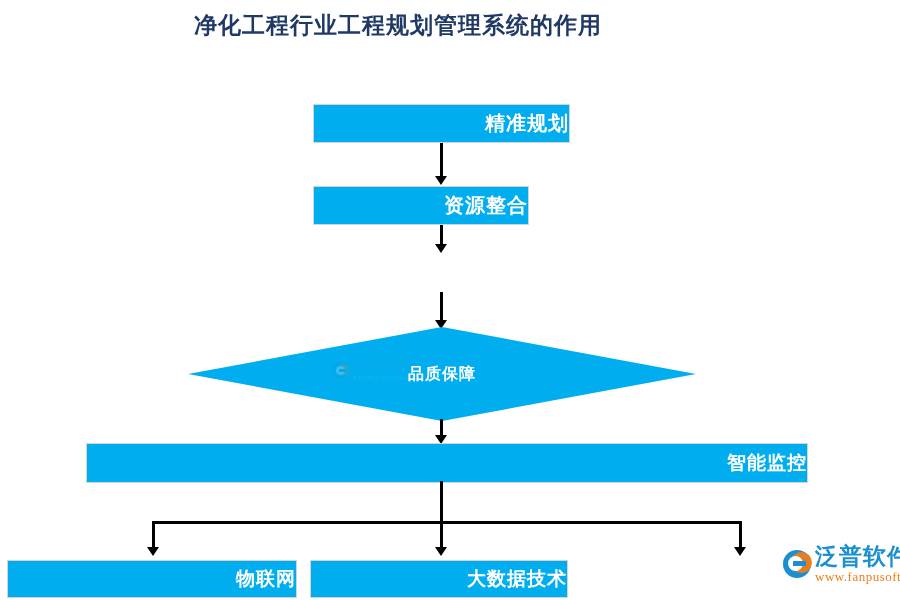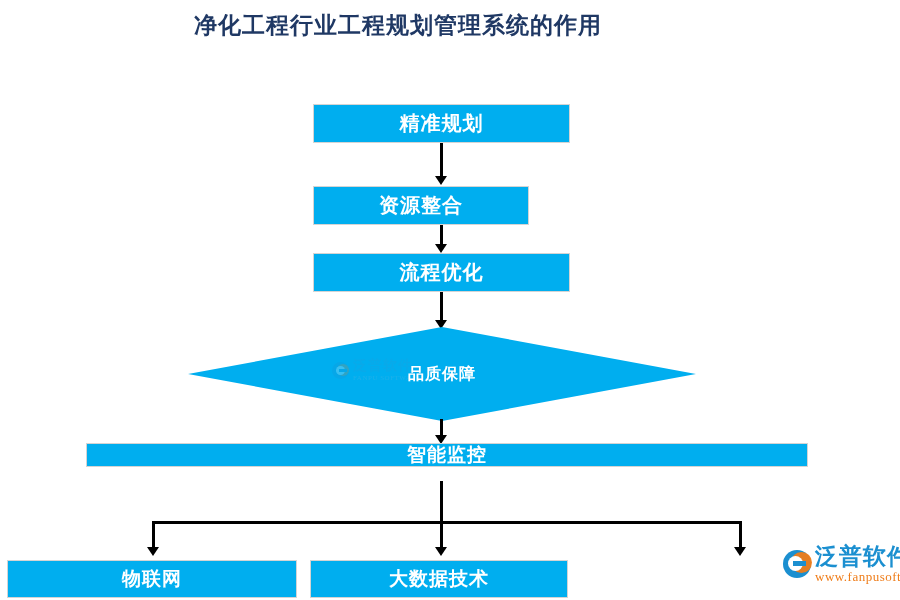--- a/index.html
+++ b/index.html
@@ -24,21 +24,21 @@
   }
 
   
   .node{
     position:absolute;
     background:#00aeef;
     border:1px solid #d4d4d4;
     box-sizing:border-box;
     display:flex;
     align-items:center;
-    justify-content:center;
+    justify-content:flex-end;
     color:#ffffff;
     font-family:"Liberation Serif","DejaVu Serif",serif;
     font-weight:bold;
     font-size:20px;
     letter-spacing:1px;
     white-space:nowrap;
   }
   .node.wide{font-size:19px;}
   .node.small{font-size:19px;}
 
@@ -127,23 +127,20 @@
   <div class="conn vline" style="left:440px;top:143px;height:34px;"></div>
   <div class="arrow" style="left:435px;top:176px;"></div>
 
   <div class="node" style="left:313px;top:186px;width:216px;height:39px;">
     <span>资源整合</span>
   </div>
 
   <div class="conn vline" style="left:440px;top:225px;height:20px;"></div>
   <div class="arrow" style="left:435px;top:244px;"></div>
 
-  <div class="node" style="left:313px;top:253px;width:257px;height:39px;">
-    <span>流程优化</span>
-  </div>
 
   <div class="conn vline" style="left:440px;top:292px;height:30px;"></div>
   <div class="arrow" style="left:435px;top:320px;"></div>
 
   <div class="diamond-wrap" style="left:188px;top:327px;width:508px;height:94px;">
     <div class="diamond-shape"></div>
 
     <div class="wm wm-faint wm-small" style="left:144px;top:32px;">
       <div class="wm-logo">
         <div class="ring"></div>
@@ -155,21 +152,21 @@
         <span class="wm-cn">泛普软件</span>
         <span class="wm-en">FANPU SOFTWARE</span>
       </div>
     </div>
     <span class="diamond-label">品质保障</span>
   </div>
 
   <div class="conn vline" style="left:440px;top:419px;height:17px;"></div>
   <div class="arrow" style="left:435px;top:435px;"></div>
 
-  <div class="node wide" style="left:86px;top:443px;width:722px;height:24px;">
+  <div class="node wide" style="left:86px;top:443px;width:722px;height:40px;">
     <span>智能监控</span>
   </div>
 
   <div class="conn vline" style="left:440px;top:481px;height:42px;"></div>
   <div class="conn hline" style="left:152px;top:521px;width:590px;"></div>
 
   <div class="conn vline" style="left:152px;top:521px;height:27px;"></div>
   <div class="arrow" style="left:147px;top:547px;"></div>
 
   <div class="conn vline" style="left:440px;top:521px;height:27px;"></div>

